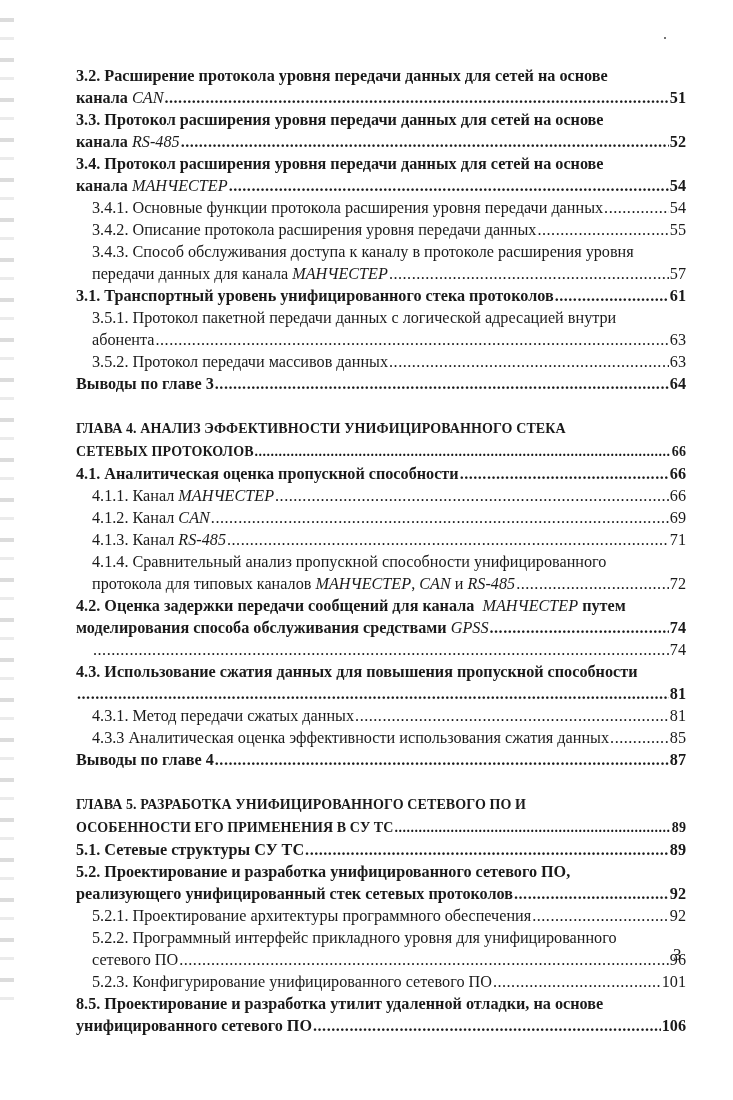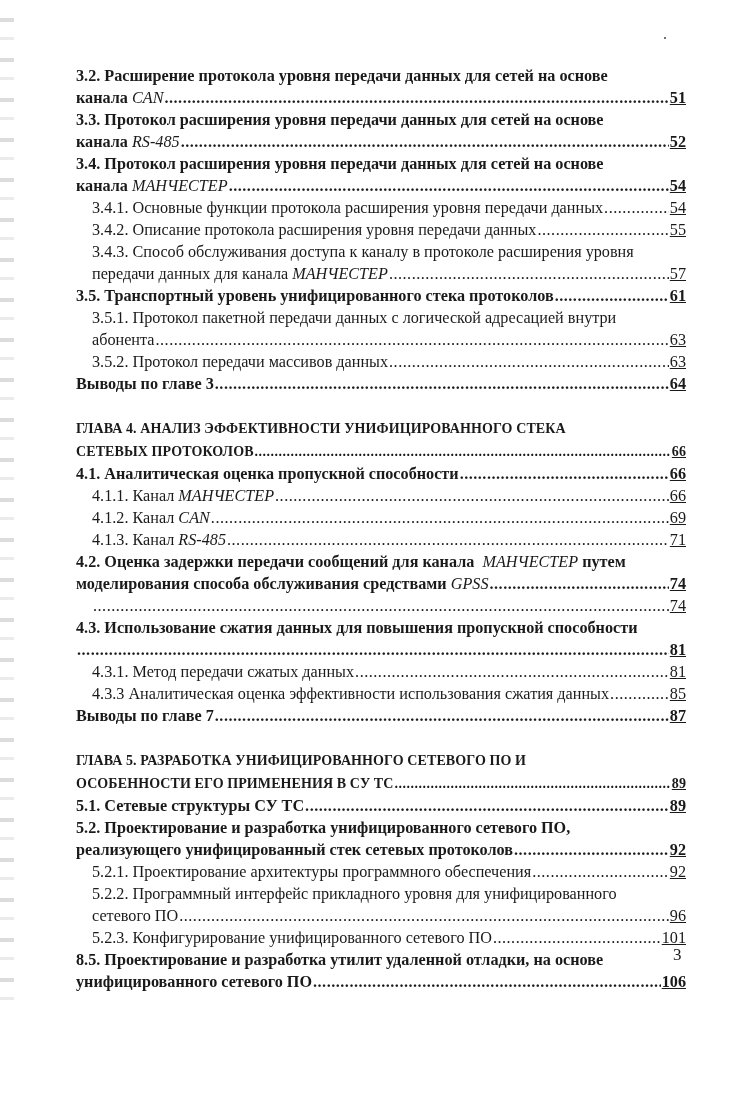--- a/index.html
+++ b/index.html
@@ -18,21 +18,21 @@
     .entry .line { display: flex; align-items: baseline; white-space: nowrap; }
     .entry .line .txt { white-space: pre; }
     .entry .line .dots {
       flex: 1; overflow: hidden; margin: 0 1px;
       white-space: nowrap;
     }
     .entry .line .dots::before {
       content: "................................................................................................................................................................................................................................";
       letter-spacing: 0.5px;
     }
-    .entry .page { text-align: left; text-decoration: underline; }
+    .entry .page { text-align: left; }
     .lvl1 { font-weight: bold; }
     .lvl2 { font-weight: normal; padding-left: 16px; }
     .chapter { font-weight: bold; font-size: 14px; line-height: 23px; letter-spacing: 0.1px; }
     .gap { height: 22px; }
     i { font-weight: normal; }
     .lvl1 i, .chapter i { font-weight: normal; }
     .page-number {
       position: absolute; left: 673px; top: 945px; font-size: 17px;
     }
   </style>
@@ -92,21 +92,21 @@
         <span class="txt">3.4.3. Способ обслуживания доступа к каналу в протоколе расширения уровня</span>
       </div>
       <div class="line">
         <span class="txt">передачи данных для канала <i>МАНЧЕСТЕР</i></span>
         <span class="dots"></span>
         <span class="page">57</span>
       </div>
     </div>
     <div class="entry lvl1">
       <div class="line">
-        <span class="txt">3.5. Транспортный уровень унифицированного стека протоколов</span>
+        <span class="txt">3.1. Транспортный уровень унифицированного стека протоколов</span>
         <span class="dots"></span>
         <span class="page">61</span>
       </div>
     </div>
     <div class="entry lvl2">
       <div class="line">
         <span class="txt">3.5.1. Протокол пакетной передачи данных с логической адресацией внутри</span>
       </div>
       <div class="line">
         <span class="txt">абонента</span>
@@ -160,20 +160,30 @@
         <span class="page">69</span>
       </div>
     </div>
     <div class="entry lvl2">
       <div class="line">
         <span class="txt">4.1.3. Канал <i>RS-485</i></span>
         <span class="dots"></span>
         <span class="page">71</span>
       </div>
     </div>
+    <div class="entry lvl2">
+      <div class="line">
+        <span class="txt">4.1.4. Сравнительный анализ пропускной способности унифицированного</span>
+      </div>
+      <div class="line">
+        <span class="txt">протокола для типовых каналов <i>МАНЧЕСТЕР</i>, <i>CAN</i> и <i>RS-485</i></span>
+        <span class="dots"></span>
+        <span class="page">72</span>
+      </div>
+    </div>
     <div class="entry lvl1">
       <div class="line">
         <span class="txt">4.2. Оценка задержки передачи сообщений для канала  <i>МАНЧЕСТЕР</i> путем</span>
       </div>
       <div class="line">
         <span class="txt">моделирования способа обслуживания средствами <i>GPSS</i></span>
         <span class="dots"></span>
         <span class="page">74</span>
       </div>
     </div>
@@ -202,21 +212,21 @@
     </div>
     <div class="entry lvl2">
       <div class="line">
         <span class="txt">4.3.3 Аналитическая оценка эффективности использования сжатия данных</span>
         <span class="dots"></span>
         <span class="page">85</span>
       </div>
     </div>
     <div class="entry lvl1">
       <div class="line">
-        <span class="txt">Выводы по главе 7</span>
+        <span class="txt">Выводы по главе 4</span>
         <span class="dots"></span>
         <span class="page">87</span>
       </div>
     </div>
     <div class="gap"></div>
     <div class="entry chapter">
       <div class="line">
         <span class="txt">ГЛАВА 5. РАЗРАБОТКА УНИФИЦИРОВАННОГО СЕТЕВОГО ПО И</span>
       </div>
       <div class="line">

